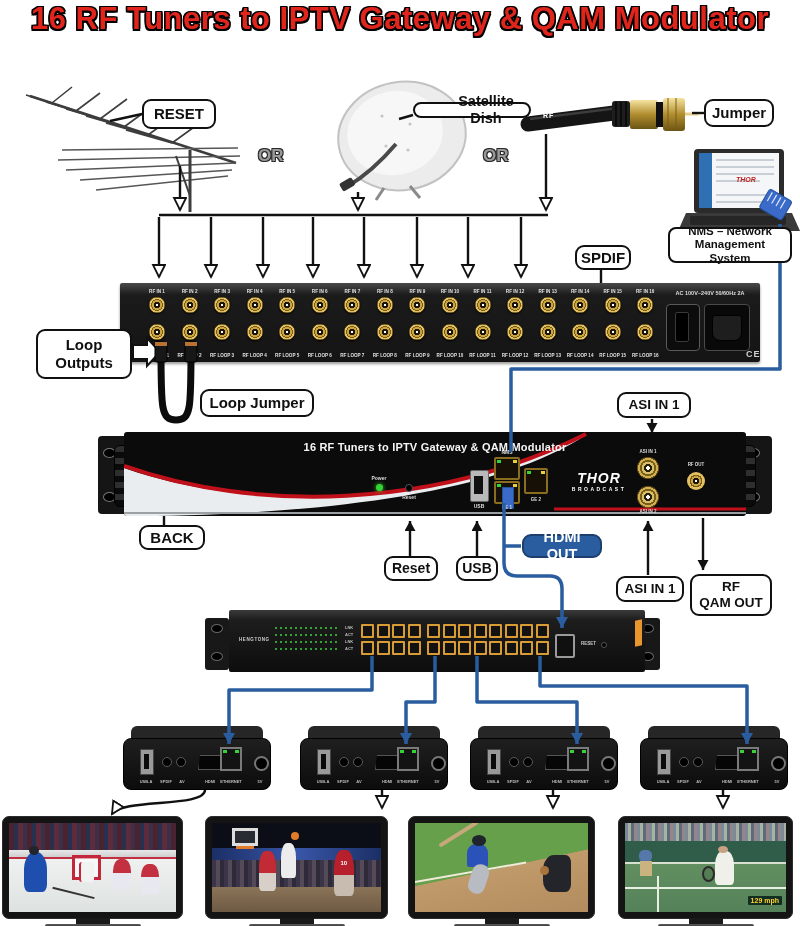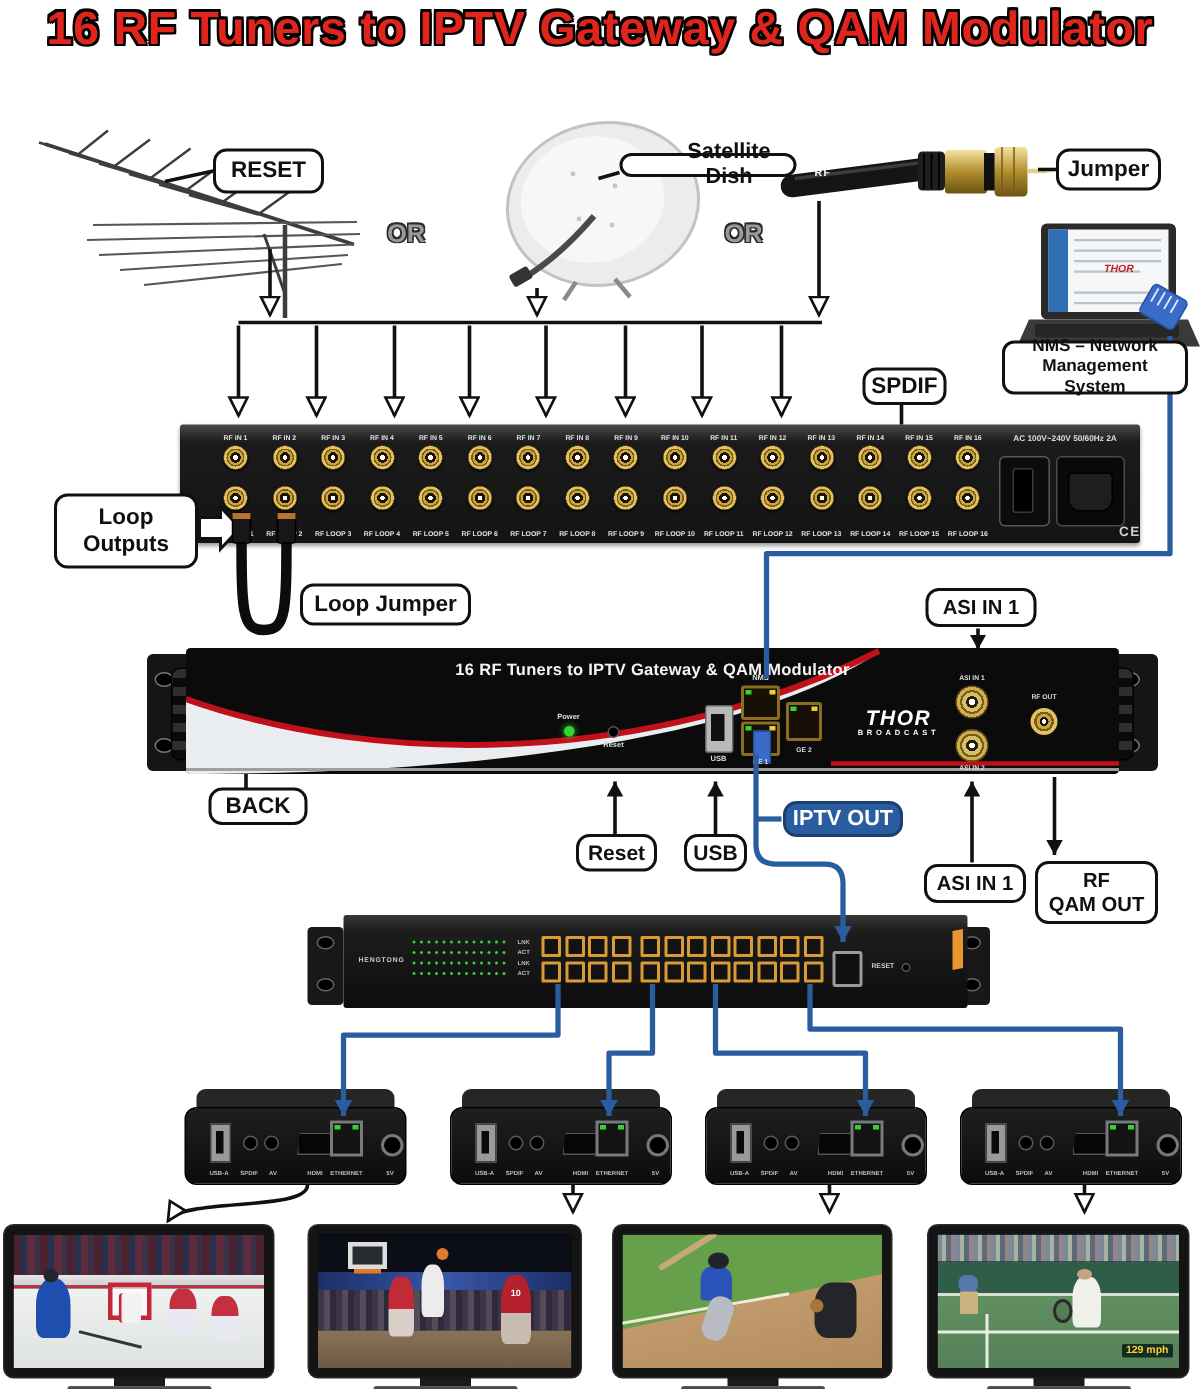--- a/index.html
+++ b/index.html
@@ -441,21 +441,21 @@
   <div class="callout" style="left:139px;top:525px;width:66px;height:25px;">
     <span>BACK</span>
     </div>
   <div class="callout" style="left:384px;top:556px;width:54px;height:25px;font-size:14px;">
     <span>Reset</span>
     </div>
   <div class="callout" style="left:456px;top:556px;width:42px;height:25px;font-size:14px;">
     <span>USB</span>
     </div>
   <div class="callout blue" style="left:522px;top:534px;width:80px;height:24px;font-size:14.5px;">
-    <span>IPTV OUT</span>
+    <span>HDMI OUT</span>
     </div>
   <div class="callout" style="left:616px;top:576px;width:68px;height:26px;font-size:13.5px;">
     <span>ASI IN 1</span>
     </div>
   <div class="callout" style="left:690px;top:574px;width:82px;height:42px;font-size:13.5px;line-height:1.2;">
     <span>RF</span>
     <span>QAM OUT</span>
   </div>
 
   <div id="switch">

